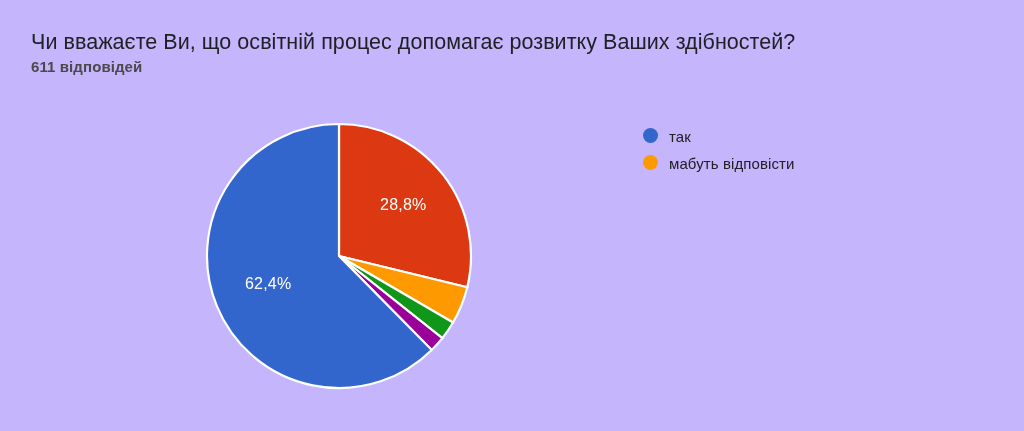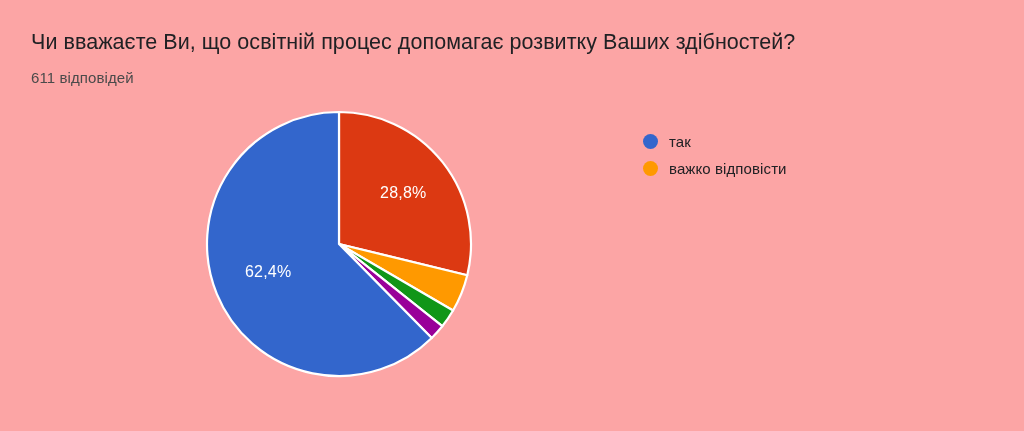--- a/index.html
+++ b/index.html
@@ -12,60 +12,60 @@
     height: 431px;
     font-family: "Liberation Sans", sans-serif;
     color: #202124;
     overflow: hidden;
     position: relative;
   }
 
   #root {
     position: absolute;
     inset: 0;
-    background: #fca5a5;
+    background: #c4b5fd;
   }
 
   
   #header {
     position: absolute;
     left: 31px;
     top: 28px;
     width: 900px;
   }
   #question-title {
     font-size: 21.5px;
     line-height: 28px;
     font-weight: 400;
     color: #202124;
     letter-spacing: 0.05px;
     white-space: nowrap;
   }
   #response-count {
-    margin-top: 12px;
+    margin-top: 1px;
     font-size: 15px;
     line-height: 20px;
-    font-weight: 400;
+    font-weight: 700;
     color: #4a4a4a;
     letter-spacing: 0.1px;
   }
 
   
   #chart-area {
     position: absolute;
     left: 0;
     top: 98px;
     width: 1024px;
     height: 333px;
   }
 
   #pie-wrap {
     position: absolute;
     left: 205px;
-    top: 12px;
+    top: 24px;
     width: 268px;
     height: 268px;
   }
   #pie-svg {
     display: block;
     width: 268px;
     height: 268px;
     overflow: visible;
   }
   .slice-path {
@@ -84,21 +84,21 @@
 
   
   #legend {
     position: absolute;
     left: 643px;
     top: 30px;
     width: 250px;
   }
   .legend-item {
     display: flex;
-    align-items: center;
+    align-items: flex-start;
     height: 27px;
   }
   .legend-swatch {
     width: 15px;
     height: 15px;
     border-radius: 50%;
     flex: 0 0 auto;
   }
   .legend-label {
     margin-left: 11px;
@@ -137,18 +137,18 @@
       </svg>
     </div>
 
     <div id="legend">
         <div class="legend-item">
           <span class="legend-swatch" style="background: rgb(51, 102, 204);"></span>
           <span class="legend-label">так</span>
         </div>
         <div class="legend-item">
           <span class="legend-swatch" style="background: rgb(255, 153, 0);"></span>
-          <span class="legend-label">важко відповісти</span>
+          <span class="legend-label">мабуть відповісти</span>
         </div>
       </div>
 
   </div>
 </div>
 
 </body></html>

